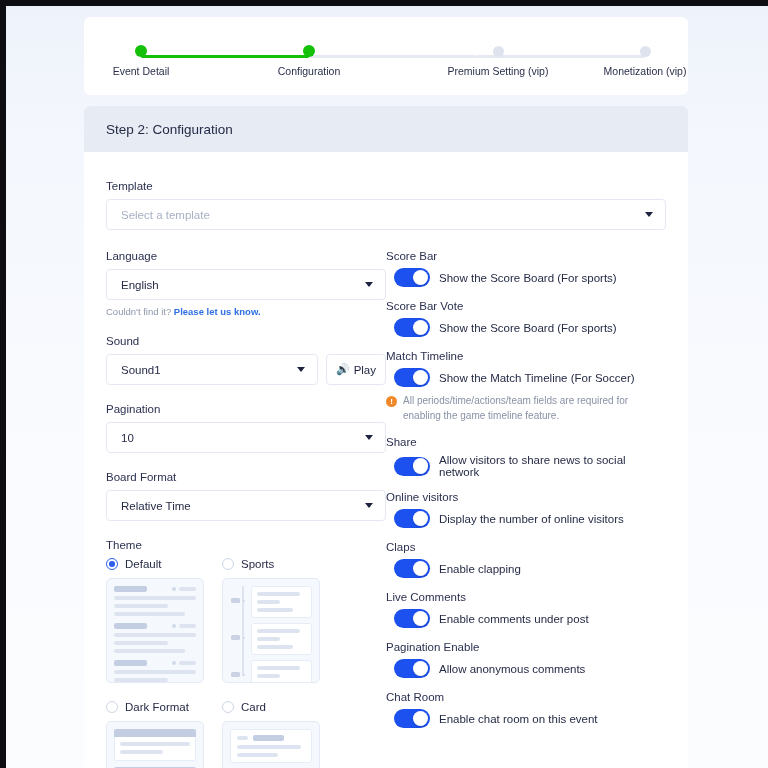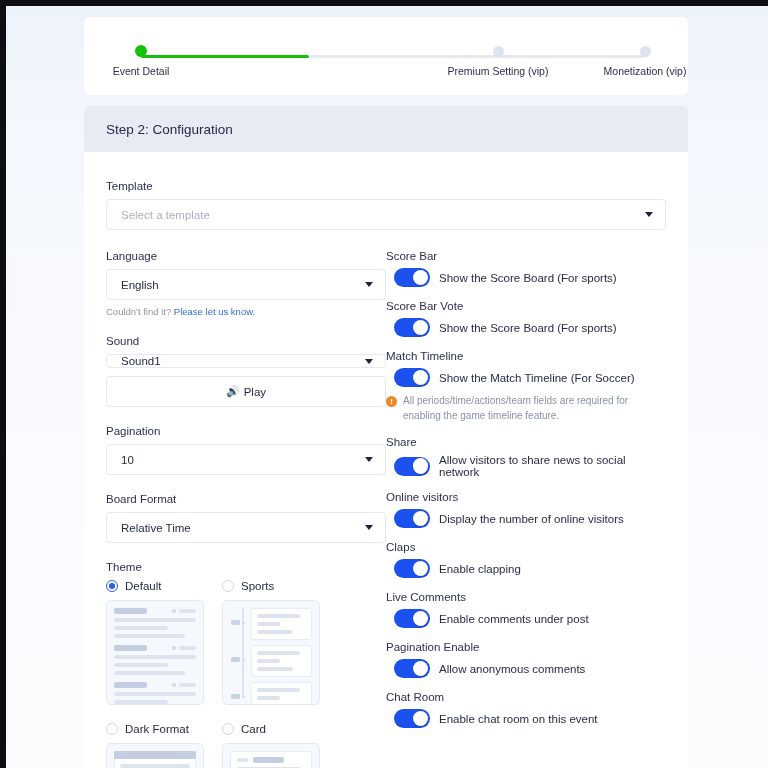--- a/index.html
+++ b/index.html
@@ -152,24 +152,24 @@
   .group { margin-bottom: 8px; }
 
   .helper {
     font-size: 9.5px;
     color: #8f96ab;
     margin-top: 6px;
   }
   .helper a {
     color: #2f6fe4;
     text-decoration: none;
-    font-weight: normal;
-  }
-
-  .sound-row { display: flex; gap: 8px; flex-direction: column; }
+    font-weight: bold;
+  }
+
+  .sound-row { display: flex; gap: 8px; }
   .sound-row .select { flex: 1; }
   .play-btn {
     height: 31px;
     min-width: 52px;
     border: 1px solid #e3e8f2;
     border-radius: 4px;
     background: #fff;
     display: flex;
     align-items: center;
     justify-content: center;
@@ -343,20 +343,24 @@
   <div id="page">
 
     <div class="stepper-card">
       <div class="stepper" id="stepper">
           <div class="step-track done" style="left: 57px; width: 168px;"></div>
           <div class="step-track" style="left: 225px; width: 168px;"></div>
           <div class="step-track" style="left: 393px; width: 168px;"></div>
           <div class="step" style="left: 57px;">
             <div class="step-dot active"></div>
             <div class="step-label">Event Detail</div>
+          </div>
+          <div class="step" style="left: 225px;">
+            <div class="step-dot active"></div>
+            <div class="step-label">Configuration</div>
           </div>
           <div class="step" style="left: 414px;">
             <div class="step-dot"></div>
             <div class="step-label">Premium Setting (vip)</div>
           </div>
           <div class="step" style="left: 561px;">
             <div class="step-dot"></div>
             <div class="step-label">Monetization (vip)</div>
           </div>
         </div>

